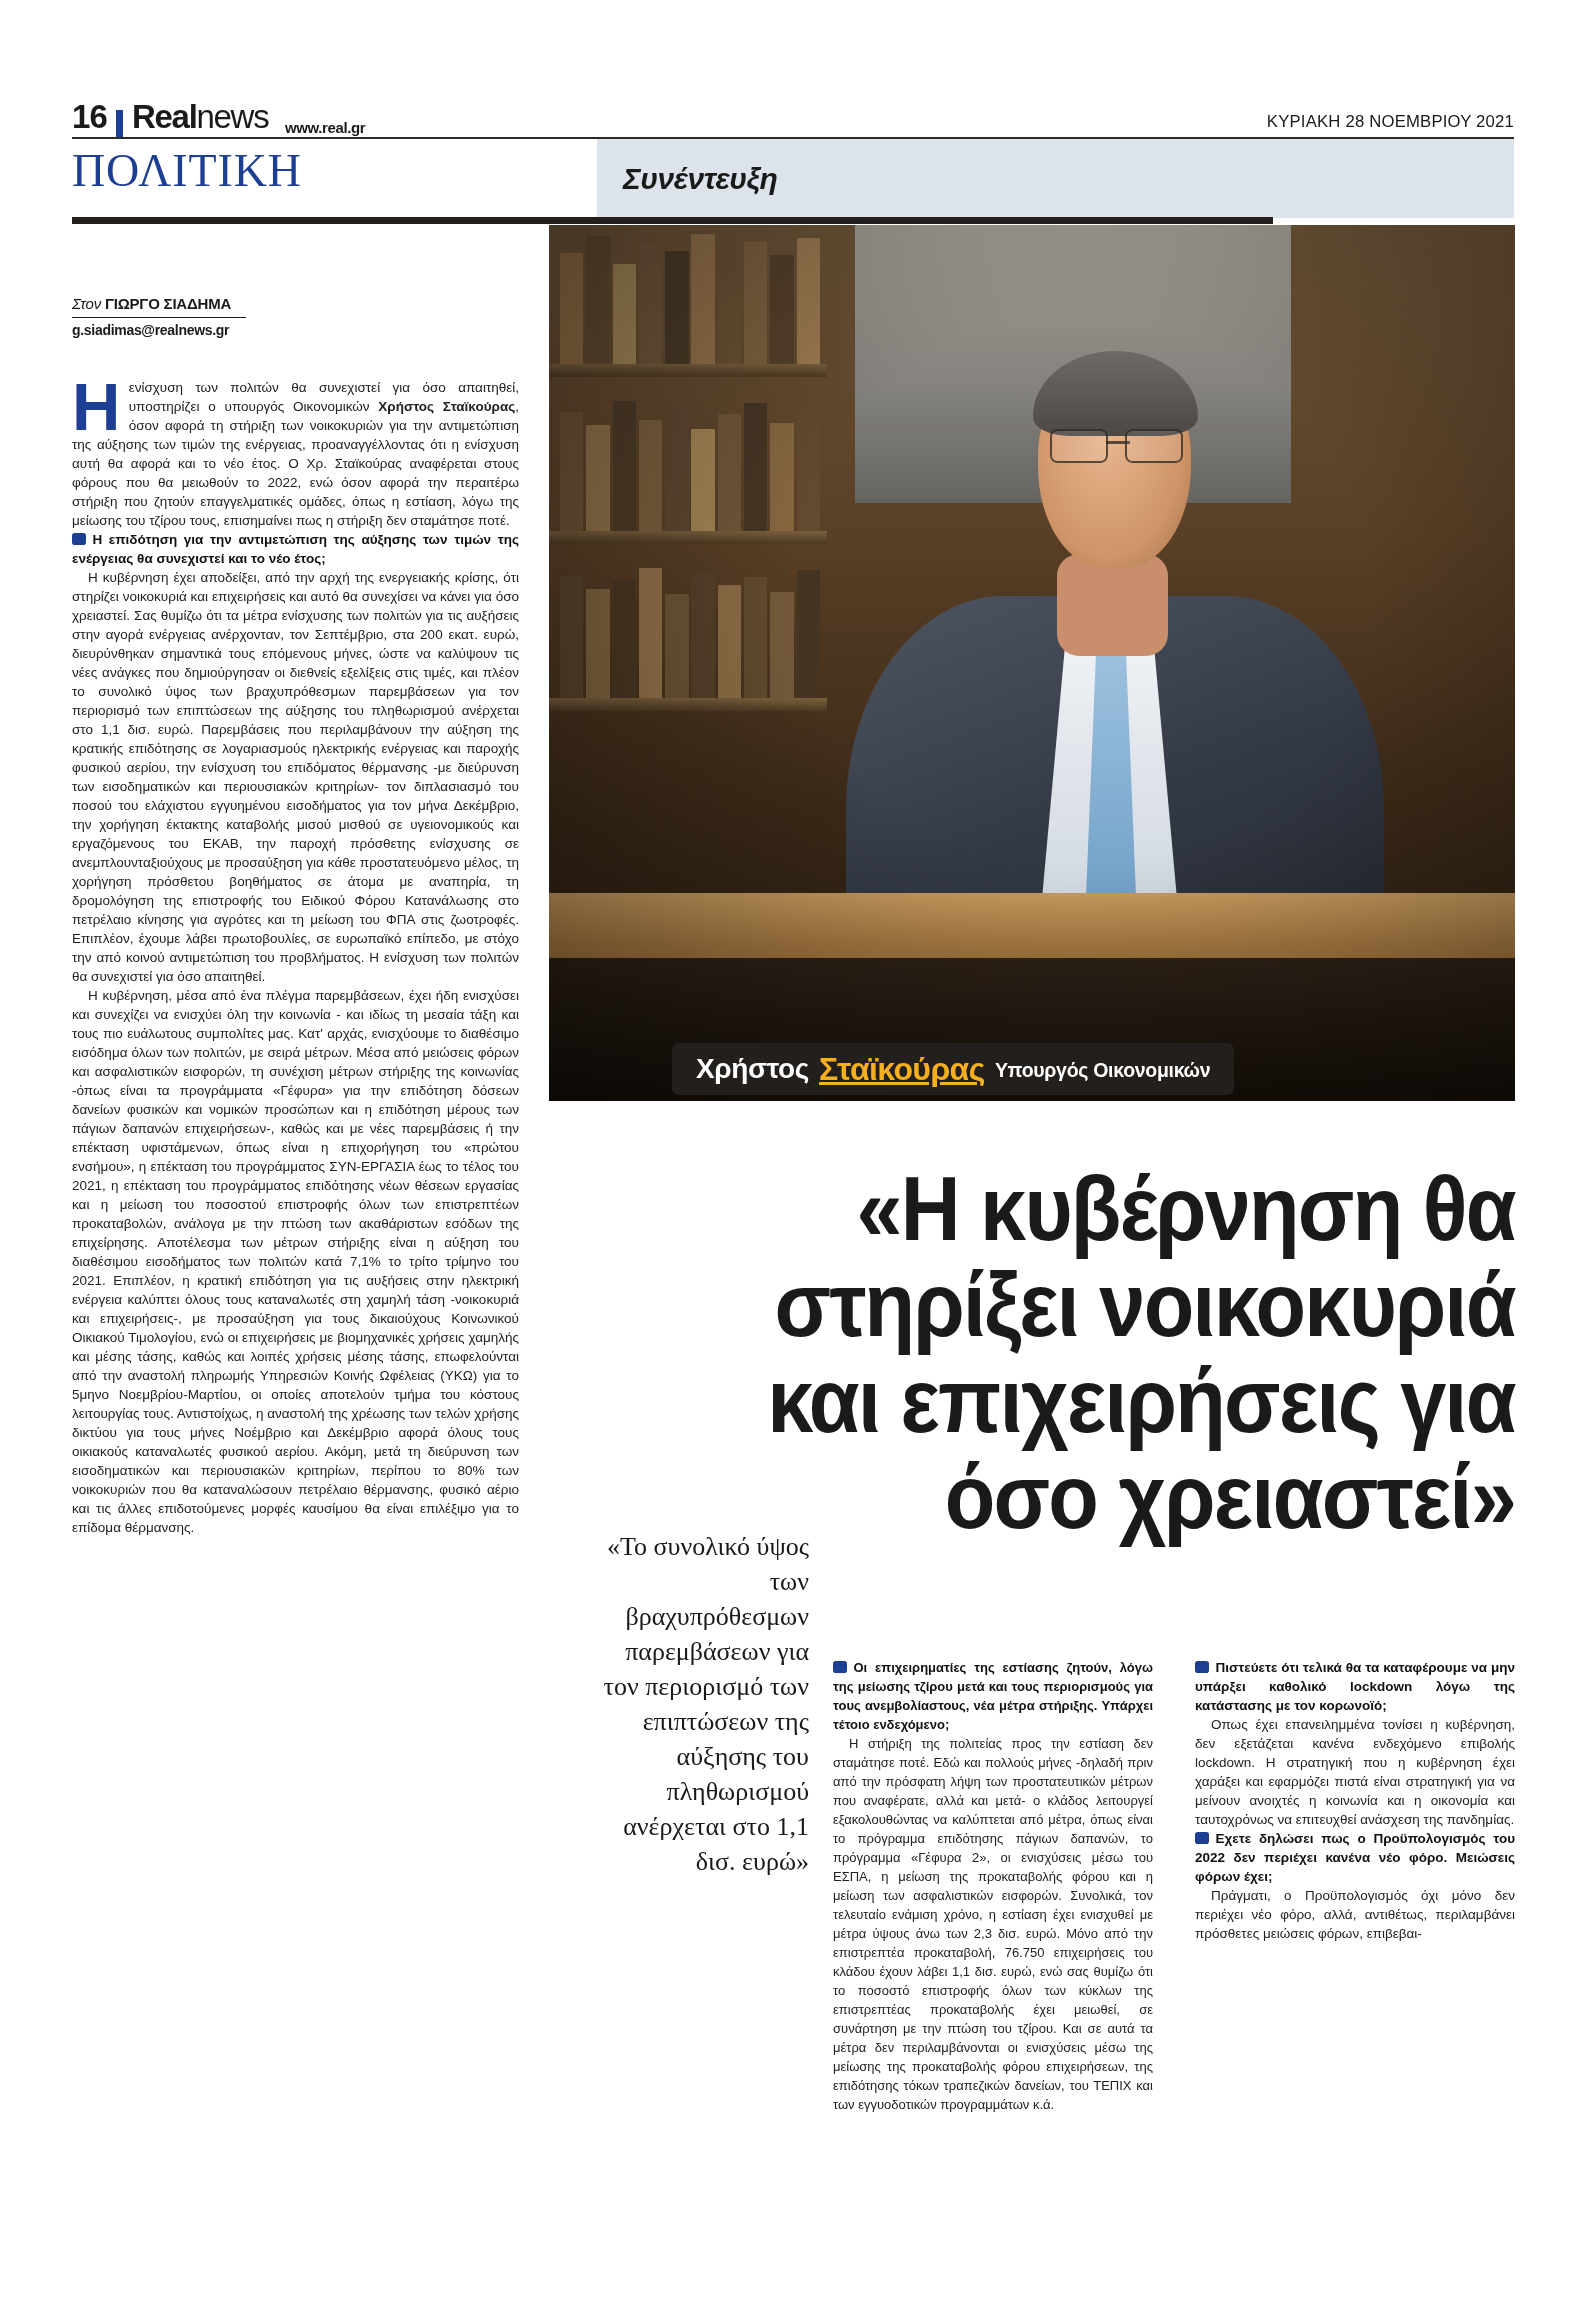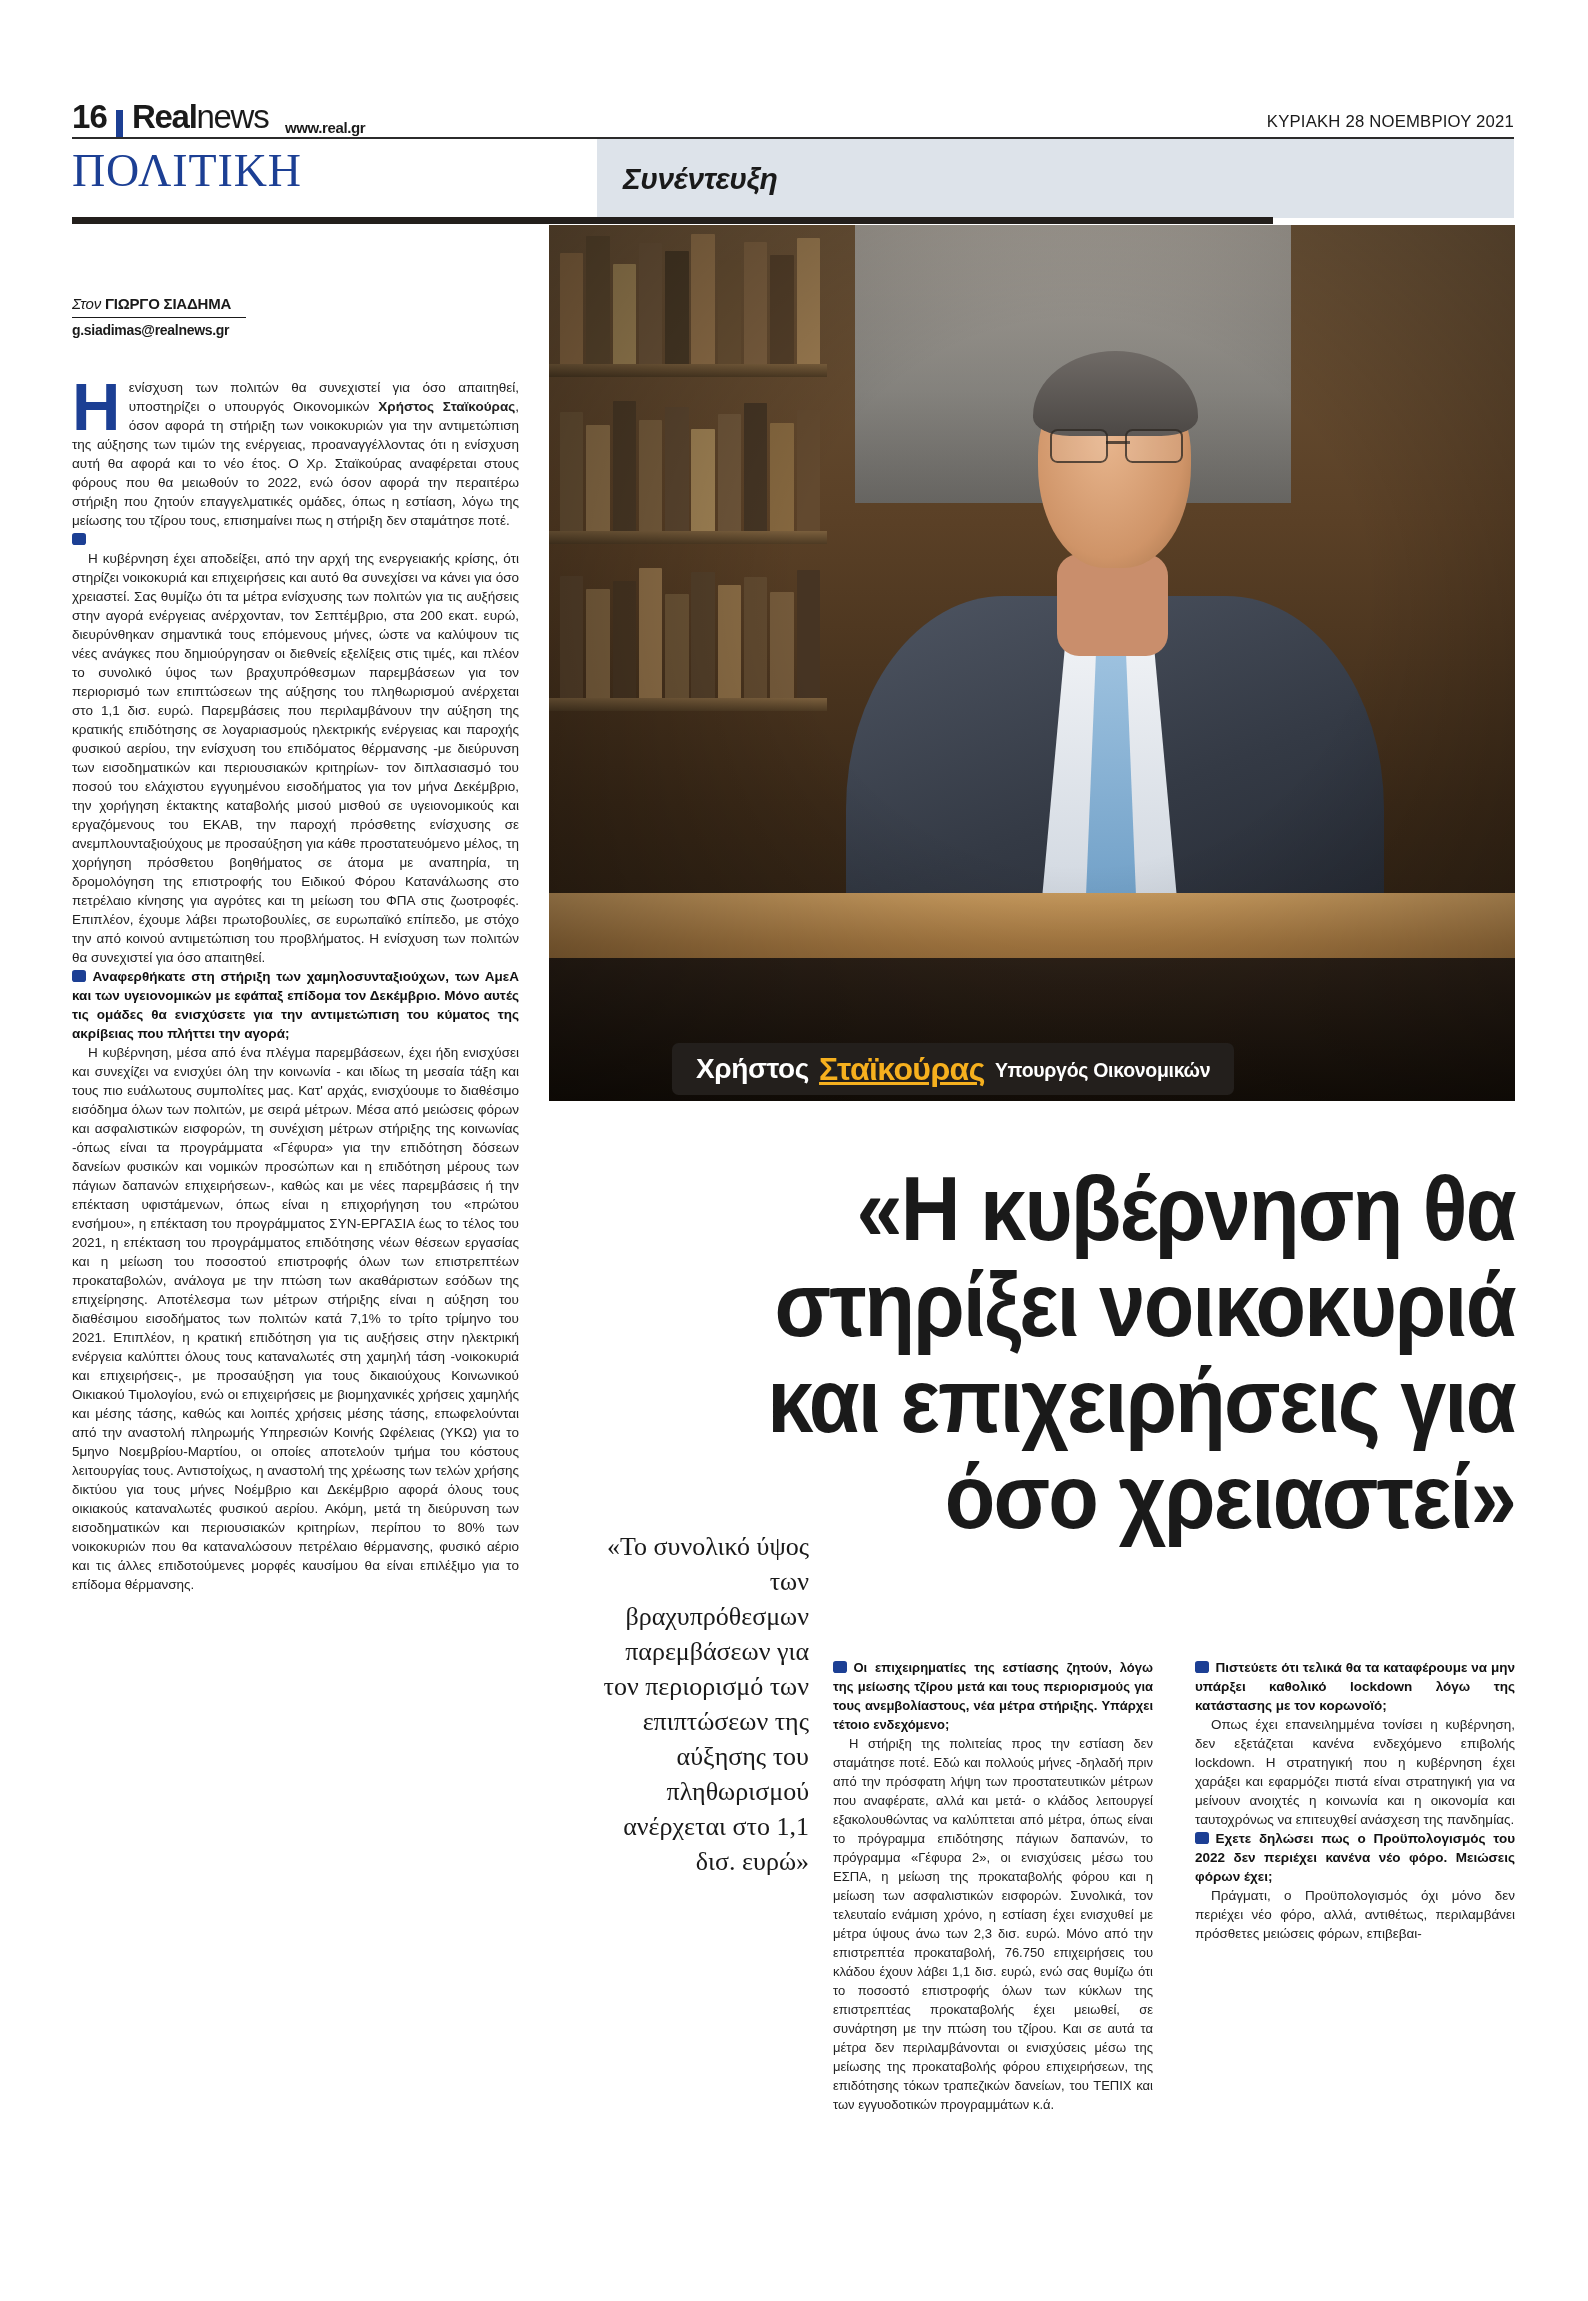--- a/index.html
+++ b/index.html
@@ -507,23 +507,22 @@
     <div>«Η κυβέρνηση θα</div>
     <div>στηρίξει νοικοκυριά</div>
     <div>και επιχειρήσεις για</div>
     <div>όσο χρειαστεί»</div>
   </div>
 
   <div class="pullquote">«Το συνολικό ύψος των βραχυπρόθεσμων παρεμβάσεων για τον περιορισμό των επιπτώσεων της αύξησης του πληθωρισμού ανέρχεται στο 1,1 δισ. ευρώ»</div>
 
   <div class="col-left">
     <p class="dropcap-para">Η ενίσχυση των πολιτών θα συνεχιστεί για όσο απαιτηθεί, υποστηρίζει ο υπουργός Οικονομικών <span class="strong">Χρήστος Σταϊκούρας</span>, όσον αφορά τη στήριξη των νοικοκυριών για την αντιμετώπιση της αύξησης των τιμών της ενέργειας, προαναγγέλλοντας ότι η ενίσχυση αυτή θα αφορά και το νέο έτος. Ο Χρ. Σταϊκούρας αναφέρεται στους φόρους που θα μειωθούν το 2022, ενώ όσον αφορά την περαιτέρω στήριξη που ζητούν επαγγελματικές ομάδες, όπως η εστίαση, λόγω της μείωσης του τζίρου τους, επισημαίνει πως η στήριξη δεν σταμάτησε ποτέ.</p>
-    <p class="q"><span class="bullet"></span></p>
+    <p class="q"><span class="bullet"></span><span>Η επιδότηση για την αντιμετώπιση της αύξησης των τιμών της ενέργειας θα συνεχιστεί και το νέο έτος;</span></p>
     <p class="ans">Η κυβέρνηση έχει αποδείξει, από την αρχή της ενεργειακής κρίσης, ότι στηρίζει νοικοκυριά και επιχειρήσεις και αυτό θα συνεχίσει να κάνει για όσο χρειαστεί. Σας θυμίζω ότι τα μέτρα ενίσχυσης των πολιτών για τις αυξήσεις στην αγορά ενέργειας ανέρχονταν, τον Σεπτέμβριο, στα 200 εκατ. ευρώ, διευρύνθηκαν σημαντικά τους επόμενους μήνες, ώστε να καλύψουν τις νέες ανάγκες που δημιούργησαν οι διεθνείς εξελίξεις στις τιμές, και πλέον το συνολικό ύψος των βραχυπρόθεσμων παρεμβάσεων για τον περιορισμό των επιπτώσεων της αύξησης του πληθωρισμού ανέρχεται στο 1,1 δισ. ευρώ. Παρεμβάσεις που περιλαμβάνουν την αύξηση της κρατικής επιδότησης σε λογαριασμούς ηλεκτρικής ενέργειας και παροχής φυσικού αερίου, την ενίσχυση του επιδόματος θέρμανσης -με διεύρυνση των εισοδηματικών και περιουσιακών κριτηρίων- τον διπλασιασμό του ποσού του ελάχιστου εγγυημένου εισοδήματος για τον μήνα Δεκέμβριο, την χορήγηση έκτακτης καταβολής μισού μισθού σε υγειονομικούς και εργαζόμενους του ΕΚΑΒ, την παροχή πρόσθετης ενίσχυσης σε ανεμπλουνταξιούχους με προσαύξηση για κάθε προστατευόμενο μέλος, τη χορήγηση πρόσθετου βοηθήματος σε άτομα με αναπηρία, τη δρομολόγηση της επιστροφής του Ειδικού Φόρου Κατανάλωσης στο πετρέλαιο κίνησης για αγρότες και τη μείωση του ΦΠΑ στις ζωοτροφές. Επιπλέον, έχουμε λάβει πρωτοβουλίες, σε ευρωπαϊκό επίπεδο, με στόχο την από κοινού αντιμετώπιση του προβλήματος. Η ενίσχυση των πολιτών θα συνεχιστεί για όσο απαιτηθεί.</p>
-    <p class="q"><span class="bullet"></span><span>Αναφερθήκατε στη στήριξη των χαμηλοσυνταξιούχων, των ΑμεΑ και των υγειονομικών με εφάπαξ επίδομα τον Δεκέμβριο. Μόνο αυτές τις ομάδες θα ενισχύσετε για την αντιμετώπιση του κύματος της ακρίβειας που πλήττει την αγορά;</span></p>
     <p class="ans">Η κυβέρνηση, μέσα από ένα πλέγμα παρεμβάσεων, έχει ήδη ενισχύσει και συνεχίζει να ενισχύει όλη την κοινωνία - και ιδίως τη μεσαία τάξη και τους πιο ευάλωτους συμπολίτες μας. Κατ' αρχάς, ενισχύουμε το διαθέσιμο εισόδημα όλων των πολιτών, με σειρά μέτρων. Μέσα από μειώσεις φόρων και ασφαλιστικών εισφορών, τη συνέχιση μέτρων στήριξης της κοινωνίας -όπως είναι τα προγράμματα «Γέφυρα» για την επιδότηση δόσεων δανείων φυσικών και νομικών προσώπων και η επιδότηση μέρους των πάγιων δαπανών επιχειρήσεων-, καθώς και με νέες παρεμβάσεις ή την επέκταση υφιστάμενων, όπως είναι η επιχορήγηση του «πρώτου ενσήμου», η επέκταση του προγράμματος ΣΥΝ-ΕΡΓΑΣΙΑ έως το τέλος του 2021, η επέκταση του προγράμματος επιδότησης νέων θέσεων εργασίας και η μείωση του ποσοστού επιστροφής όλων των επιστρεπτέων προκαταβολών, ανάλογα με την πτώση των ακαθάριστων εσόδων της επιχείρησης. Αποτέλεσμα των μέτρων στήριξης είναι η αύξηση του διαθέσιμου εισοδήματος των πολιτών κατά 7,1% το τρίτο τρίμηνο του 2021. Επιπλέον, η κρατική επιδότηση για τις αυξήσεις στην ηλεκτρική ενέργεια καλύπτει όλους τους καταναλωτές στη χαμηλή τάση -νοικοκυριά και επιχειρήσεις-, με προσαύξηση για τους δικαιούχους Κοινωνικού Οικιακού Τιμολογίου, ενώ οι επιχειρήσεις με βιομηχανικές χρήσεις χαμηλής και μέσης τάσης, καθώς και λοιπές χρήσεις μέσης τάσης, επωφελούνται από την αναστολή πληρωμής Υπηρεσιών Κοινής Ωφέλειας (ΥΚΩ) για το 5μηνο Νοεμβρίου-Μαρτίου, οι οποίες αποτελούν τμήμα του κόστους λειτουργίας τους. Αντιστοίχως, η αναστολή της χρέωσης των τελών χρήσης δικτύου για τους μήνες Νοέμβριο και Δεκέμβριο αφορά όλους τους οικιακούς καταναλωτές φυσικού αερίου. Ακόμη, μετά τη διεύρυνση των εισοδηματικών και περιουσιακών κριτηρίων, περίπου το 80% των νοικοκυριών που θα καταναλώσουν πετρέλαιο θέρμανσης, φυσικό αέριο και τις άλλες επιδοτούμενες μορφές καυσίμου θα είναι επιλέξιμο για το επίδομα θέρμανσης.</p>
   </div>
 
   <div class="col-mid">
     <p class="q"><span class="bullet"></span><span>Οι επιχειρηματίες της εστίασης ζητούν, λόγω της μείωσης τζίρου μετά και τους περιορισμούς για τους ανεμβολίαστους, νέα μέτρα στήριξης. Υπάρχει τέτοιο ενδεχόμενο;</span></p>
     <p class="ans">Η στήριξη της πολιτείας προς την εστίαση δεν σταμάτησε ποτέ. Εδώ και πολλούς μήνες -δηλαδή πριν από την πρόσφατη λήψη των προστατευτικών μέτρων που αναφέρατε, αλλά και μετά- ο κλάδος λειτουργεί εξακολουθώντας να καλύπτεται από μέτρα, όπως είναι το πρόγραμμα επιδότησης πάγιων δαπανών, το πρόγραμμα «Γέφυρα 2», οι ενισχύσεις μέσω του ΕΣΠΑ, η μείωση της προκαταβολής φόρου και η μείωση των ασφαλιστικών εισφορών. Συνολικά, τον τελευταίο ενάμιση χρόνο, η εστίαση έχει ενισχυθεί με μέτρα ύψους άνω των 2,3 δισ. ευρώ. Μόνο από την επιστρεπτέα προκαταβολή, 76.750 επιχειρήσεις του κλάδου έχουν λάβει 1,1 δισ. ευρώ, ενώ σας θυμίζω ότι το ποσοστό επιστροφής όλων των κύκλων της επιστρεπτέας προκαταβολής έχει μειωθεί, σε συνάρτηση με την πτώση του τζίρου. Και σε αυτά τα μέτρα δεν περιλαμβάνονται οι ενισχύσεις μέσω της μείωσης της προκαταβολής φόρου επιχειρήσεων, της επιδότησης τόκων τραπεζικών δανείων, του ΤΕΠΙΧ και των εγγυοδοτικών προγραμμάτων κ.ά.</p>
   </div>
 
   <div class="col-right">
     <p class="q"><span class="bullet"></span><span>Πιστεύετε ότι τελικά θα τα καταφέρουμε να μην υπάρξει καθολικό lockdown λόγω της κατάστασης με τον κορωνοϊό;</span></p>

